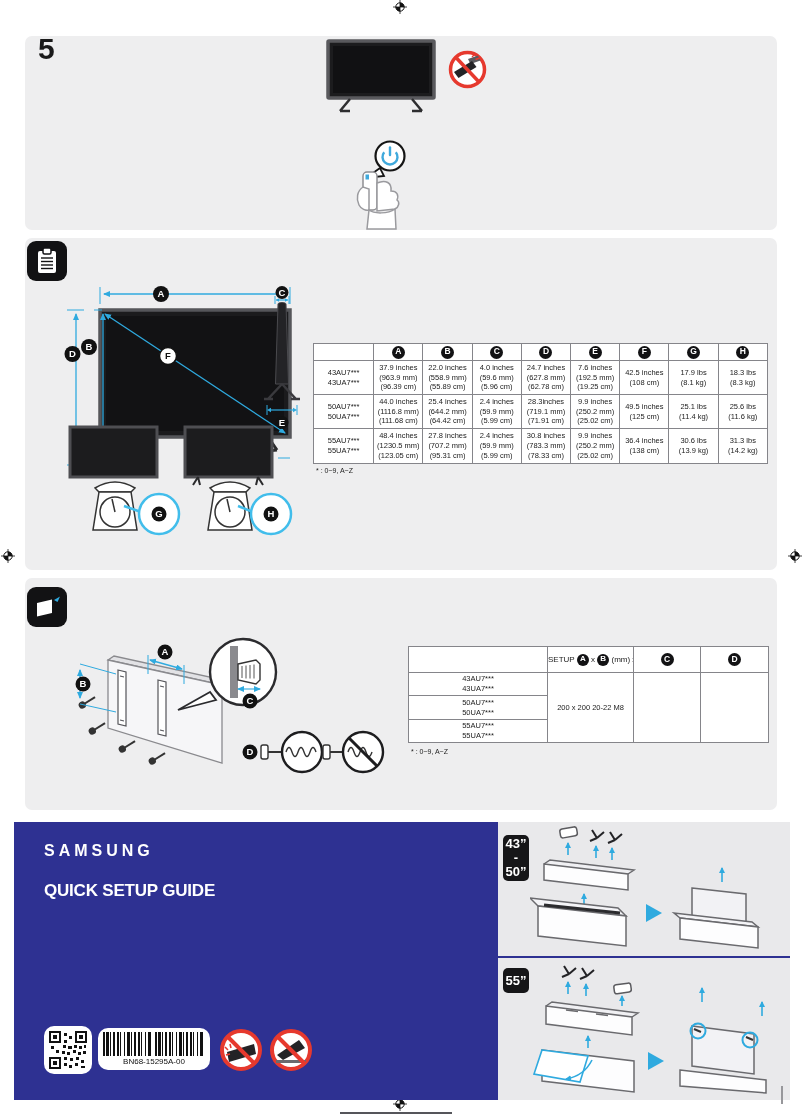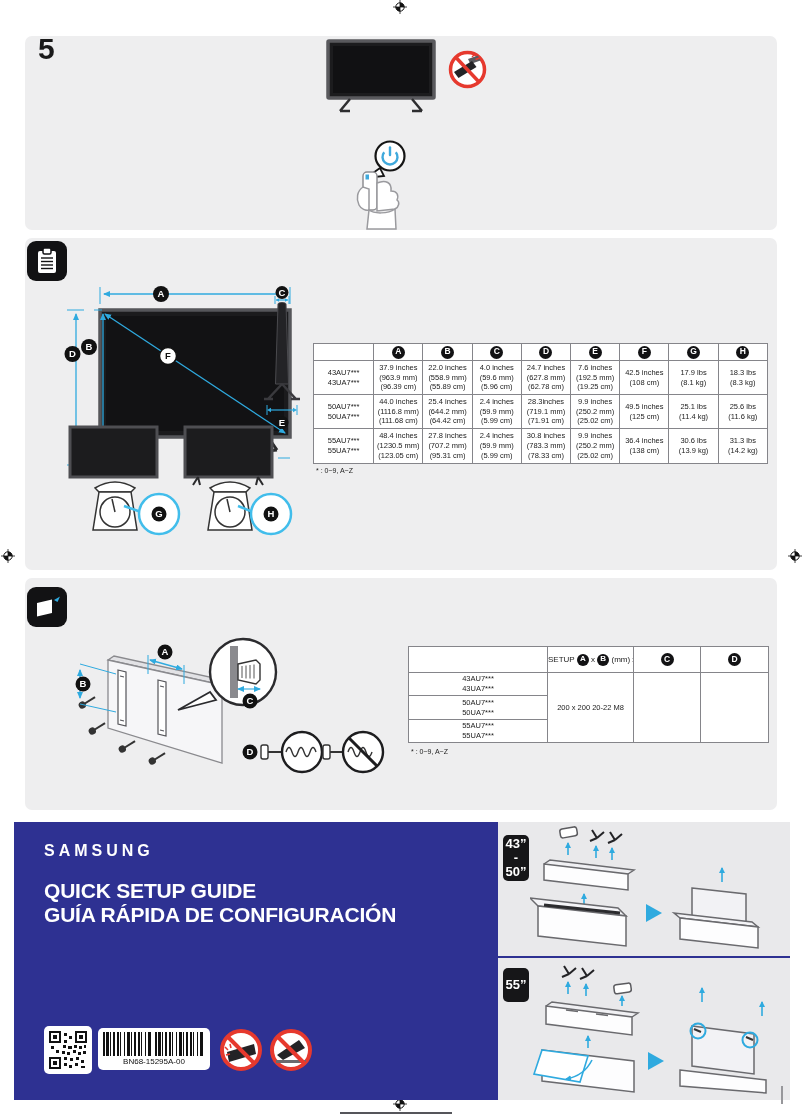--- a/index.html
+++ b/index.html
@@ -18,22 +18,22 @@
   .spec td{border:1px solid #85858a;padding:0;vertical-align:middle;overflow:hidden}
   .pre{white-space:pre-line}
   .dot{display:inline-flex;width:13px;height:13px;border-radius:50%;background:#121214;color:#fff;
        font-size:8.5px;font-weight:bold;align-items:center;justify-content:center;vertical-align:middle}
   .dot.sm{width:12px;height:12px;font-size:8px}
   .foot{position:absolute;font-size:7px;color:#222}
   .blue-block{position:absolute;left:14px;top:822px;width:484px;height:278px;background:#2e3192}
   .gray-block{position:absolute;left:498px;top:822px;width:292px;height:278px;background:#e9e9eb}
   .logo{position:absolute;left:30px;top:20px;color:#fff;font-size:16px;font-weight:bold;letter-spacing:4px}
   .titles{position:absolute;left:30px;top:57px;color:#fff}
-  .titles div{font-size:21px;font-weight:bold;line-height:23.5px;letter-spacing:-0.2px}
-  .white-box{position:absolute;background:#fff;border-radius:5px}
+  .titles div{font-size:17px;font-weight:bold;line-height:23.5px;letter-spacing:-0.2px}
+  .white-box{position:absolute;background:#fff;border-radius:10px}
   .badge{position:absolute;background:#161618;color:#fff;border-radius:5px;font-weight:bold;
          font-size:13px;text-align:center;display:flex;flex-direction:column;justify-content:center;line-height:1.06}
   .bars{position:absolute;left:5px;top:4px;width:102px;height:24px;
         background:repeating-linear-gradient(90deg,#111 0 1.6px,#fff 1.6px 3.4px,#111 3.4px 6px,#fff 6px 7px,#111 7px 7.8px,#fff 7.8px 10.4px)}
   .bctext{position:absolute;left:0;top:29px;width:112px;text-align:center;font-size:8px;color:#111}
   .divider{position:absolute;left:0;top:134px;width:292px;height:2px;background:#2e3192}
   .foldline-b{position:absolute;left:340px;top:1112px;width:112px;height:2px;background:#55555a}
   .foldline-r{position:absolute;left:781px;top:1086px;width:2px;height:18px;background:#97979b}
 </style>
 </head>
@@ -390,21 +390,20 @@
       </tr>
     </tbody>
       </table>
     <div class="foot" style="left:386px;top:170px">* : 0~9, A~Z</div>
   </div>
 
   <div class="blue-block">
     <div class="logo">SAMSUNG</div>
     <div class="titles">
       <div>QUICK SETUP GUIDE</div>
-      <div>GUÍA RÁPIDA DE CONFIGURACIÓN</div>
     </div>
 
     <div class="white-box" style="left:30px;top:204px;width:48px;height:48px">
       <svg style="position:absolute;left:4px;top:4px" width="40" height="40" viewBox="0 0 40 40">
         <g fill="none" stroke="#111" stroke-width="2">
             <rect x="2" y="2" width="10" height="10"></rect>
             <rect x="28" y="2" width="10" height="10"></rect>
             <rect x="2" y="28" width="10" height="10"></rect>
           </g>
         <g fill="#111">
@@ -488,21 +487,21 @@
       <polygon points="8,82 0,74 88,84 96,92" fill="#f4f4f7" stroke="#6a6a6e" stroke-width="1.5"></polygon>
       <polygon points="8,82 96,92 96,122 8,112" fill="#fdfdfe" stroke="#6a6a6e" stroke-width="1.5"></polygon>
       <line x1="14" y1="81" x2="90" y2="89" stroke="#2b2b2e" stroke-width="3"></line>
       <polygon points="116,80 132,89 116,98" fill="#2faadf"></polygon>
       <line x1="192" y1="58" x2="192" y2="44" stroke="#2faadf" stroke-width="1.6" marker-end="url(#arrU)"></line>
       <polygon points="162,64 216,70 216,102 162,96" fill="#f2f2f5" stroke="#6a6a6e" stroke-width="1.5"></polygon>
       <polygon points="150,94 144,89 222,98 228,103" fill="#f4f4f7" stroke="#6a6a6e" stroke-width="1.5"></polygon>
       <polygon points="150,94 228,103 228,124 150,115" fill="#fdfdfe" stroke="#6a6a6e" stroke-width="1.5"></polygon>
     </svg>
 
-    <div class="badge" style="left:5px;top:146px;width:26px;height:34px">
+    <div class="badge" style="left:5px;top:146px;width:26px;height:25px">
       <span>55”</span>
     </div>
 
     <svg class="abs" style="left:32px;top:138px" width="258" height="138" viewBox="0 0 258 138">
       <defs>
         <marker id="arrU2" markerWidth="8" markerHeight="8" refX="5" refY="3" orient="auto" markerUnits="userSpaceOnUse">
           <path d="M0 0 L6 3 L0 6 Z" fill="#2faadf"></path>
         </marker>
       </defs>
       <g stroke="#232326" stroke-width="2" fill="none">

